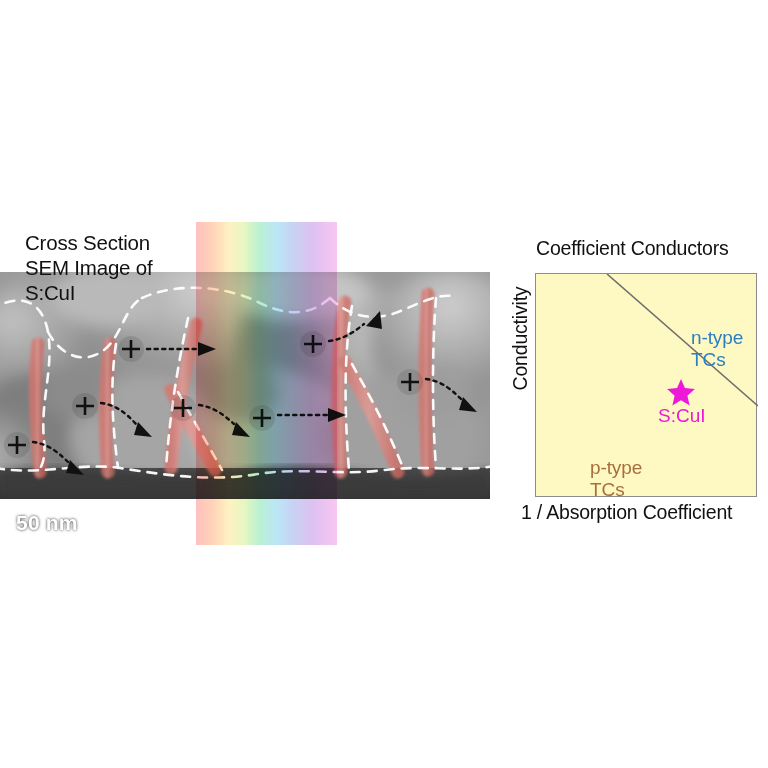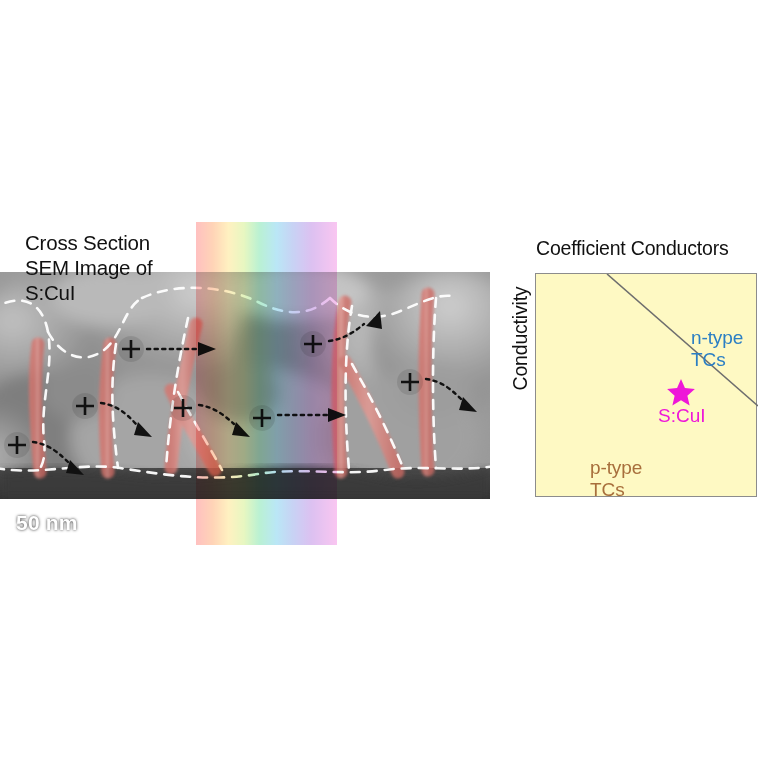--- a/index.html
+++ b/index.html
@@ -225,15 +225,16 @@
       <div class="region-label" id="p-type-label" style="color:#a86f3c;">p-type
 TCs</div>
 
       <svg id="star-point" viewBox="0 0 32 32">
         <polygon points="16,2 20.2,11.8 30.8,12.8 22.8,19.9 25.2,30.3 16,24.7 6.8,30.3 9.2,19.9 1.2,12.8 11.8,11.8" fill="#ee18d8"></polygon>
       </svg>
 
       <div id="star-label" style="color:#ee18d8;">S:CuI</div>
     </div>
 
+    <div id="x-axis-label">1 / Absorption Coefficient</div>
   </div>
 
 </div>
 
 </body></html>

